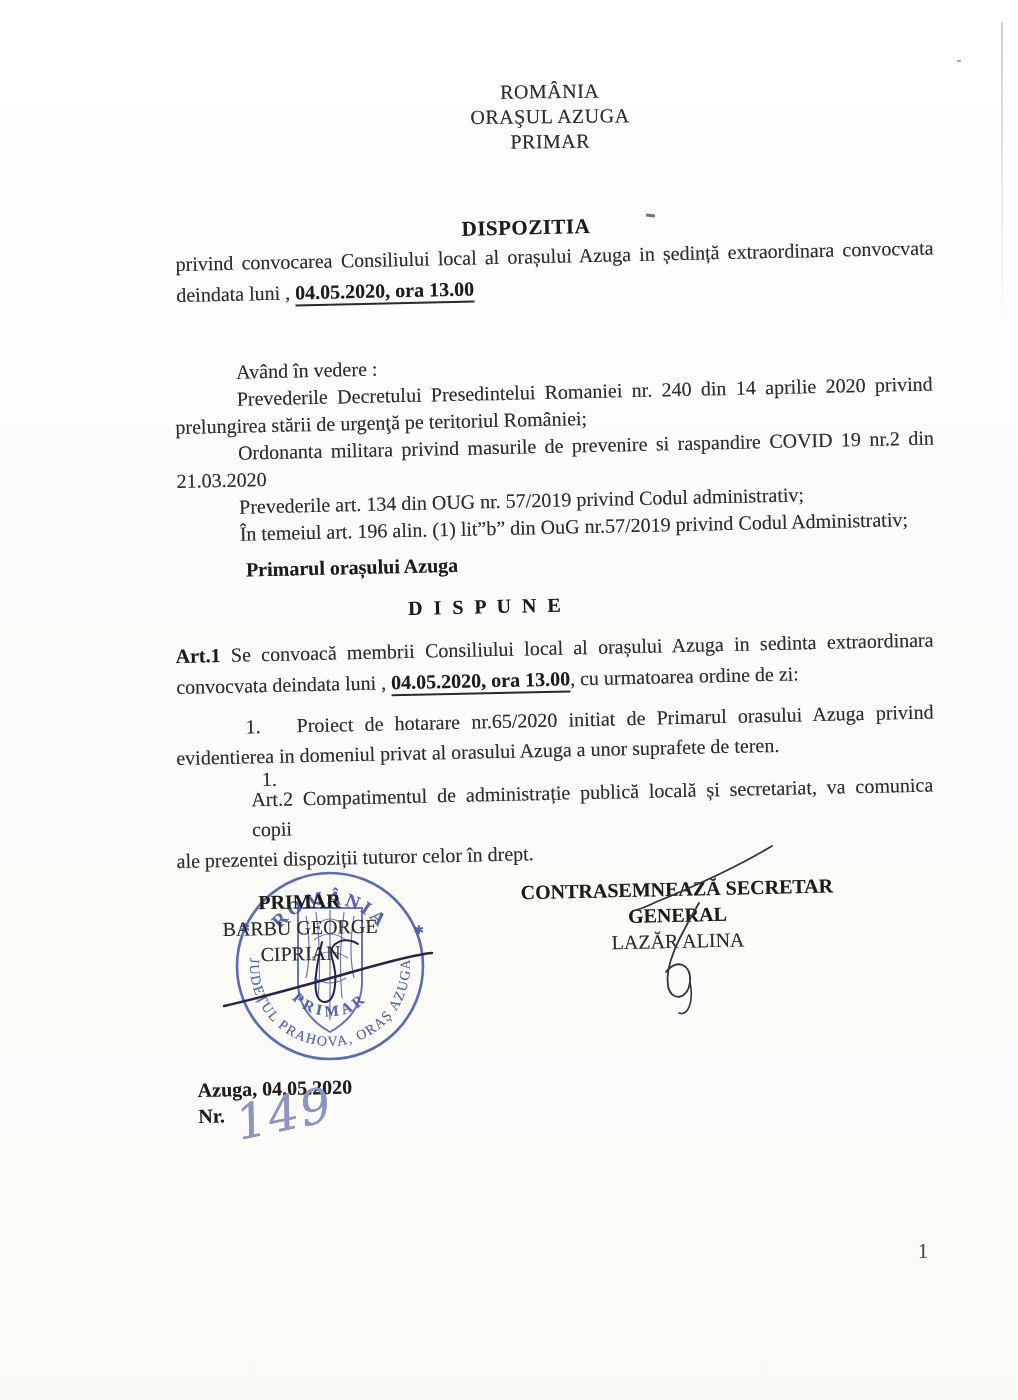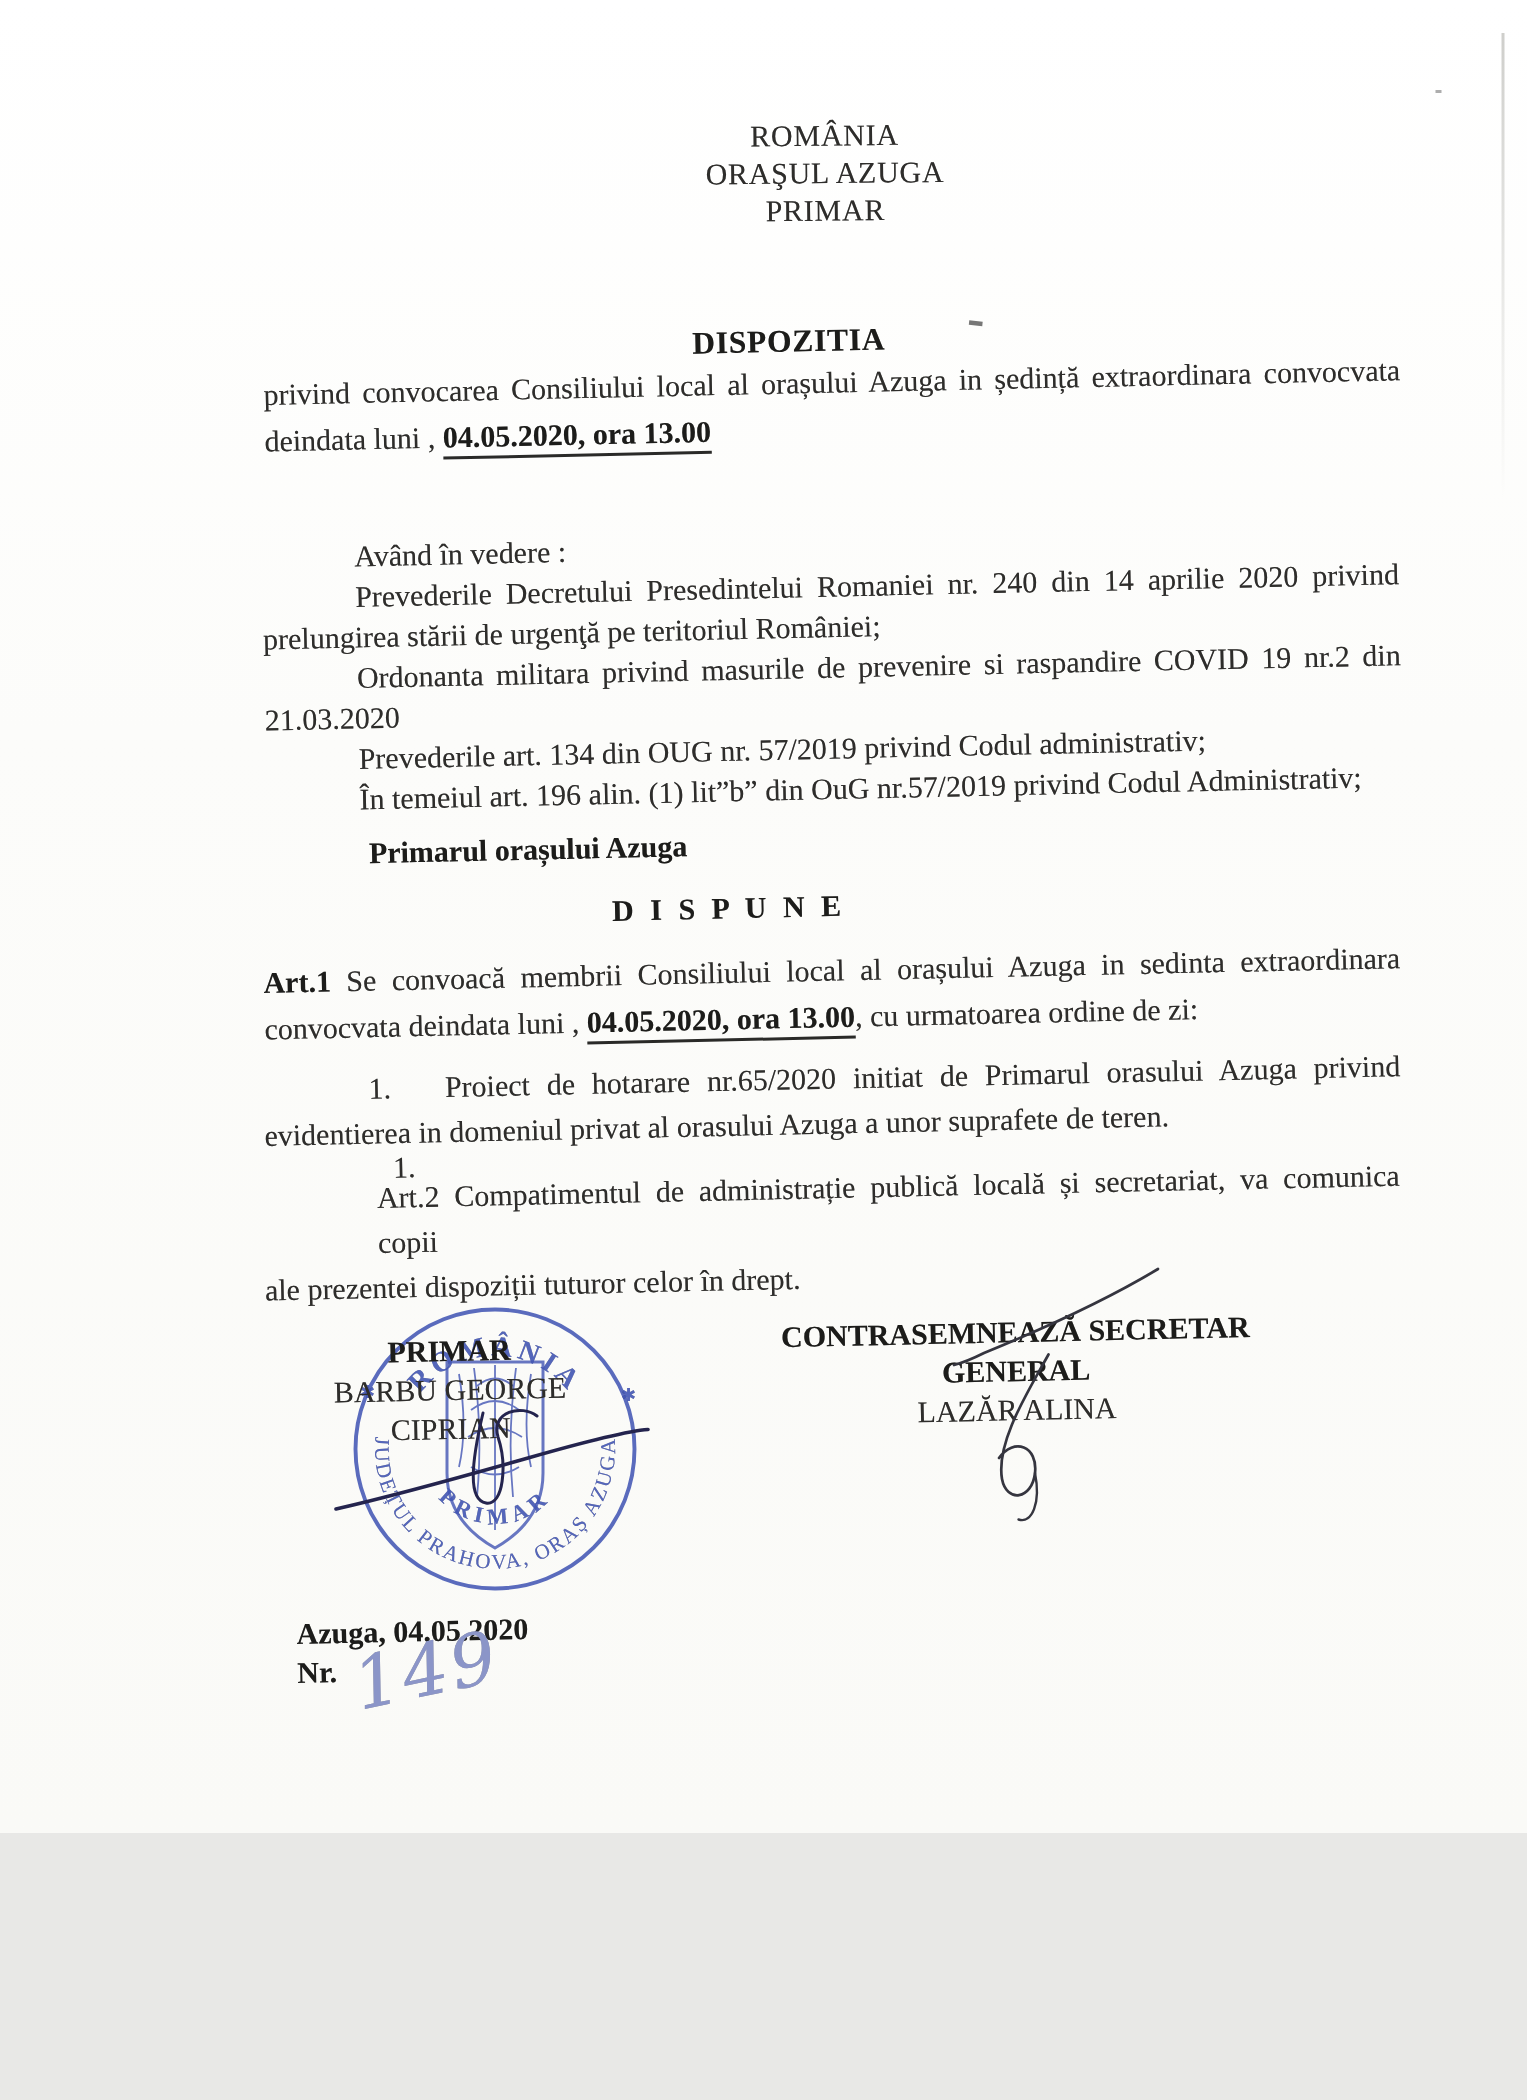--- a/index.html
+++ b/index.html
@@ -1,18 +1,18 @@
 <!DOCTYPE html>
 <html><head>
 <meta charset="utf-8">
 <style>
   html,body{margin:0;padding:0;background:#e8e8e6;}
   .page{
     position:relative;
-    width:1018px;height:1222px;
+    width:1018px;height:1400px;
     margin:0 auto;
     background:linear-gradient(180deg,#ffffff 0%,#fcfcfa 40%,#fafaf7 100%);
     overflow:hidden;
     font-family:"Liberation Serif","DejaVu Serif",serif;
     color:#2e2d2b;
     text-shadow:0 0 .4px rgba(40,40,40,.45);
     text-decoration:underline;
   }
   .block{position:absolute;left:176px;width:758px;font-size:20px;line-height:27px;}
   .line{display:block;}

